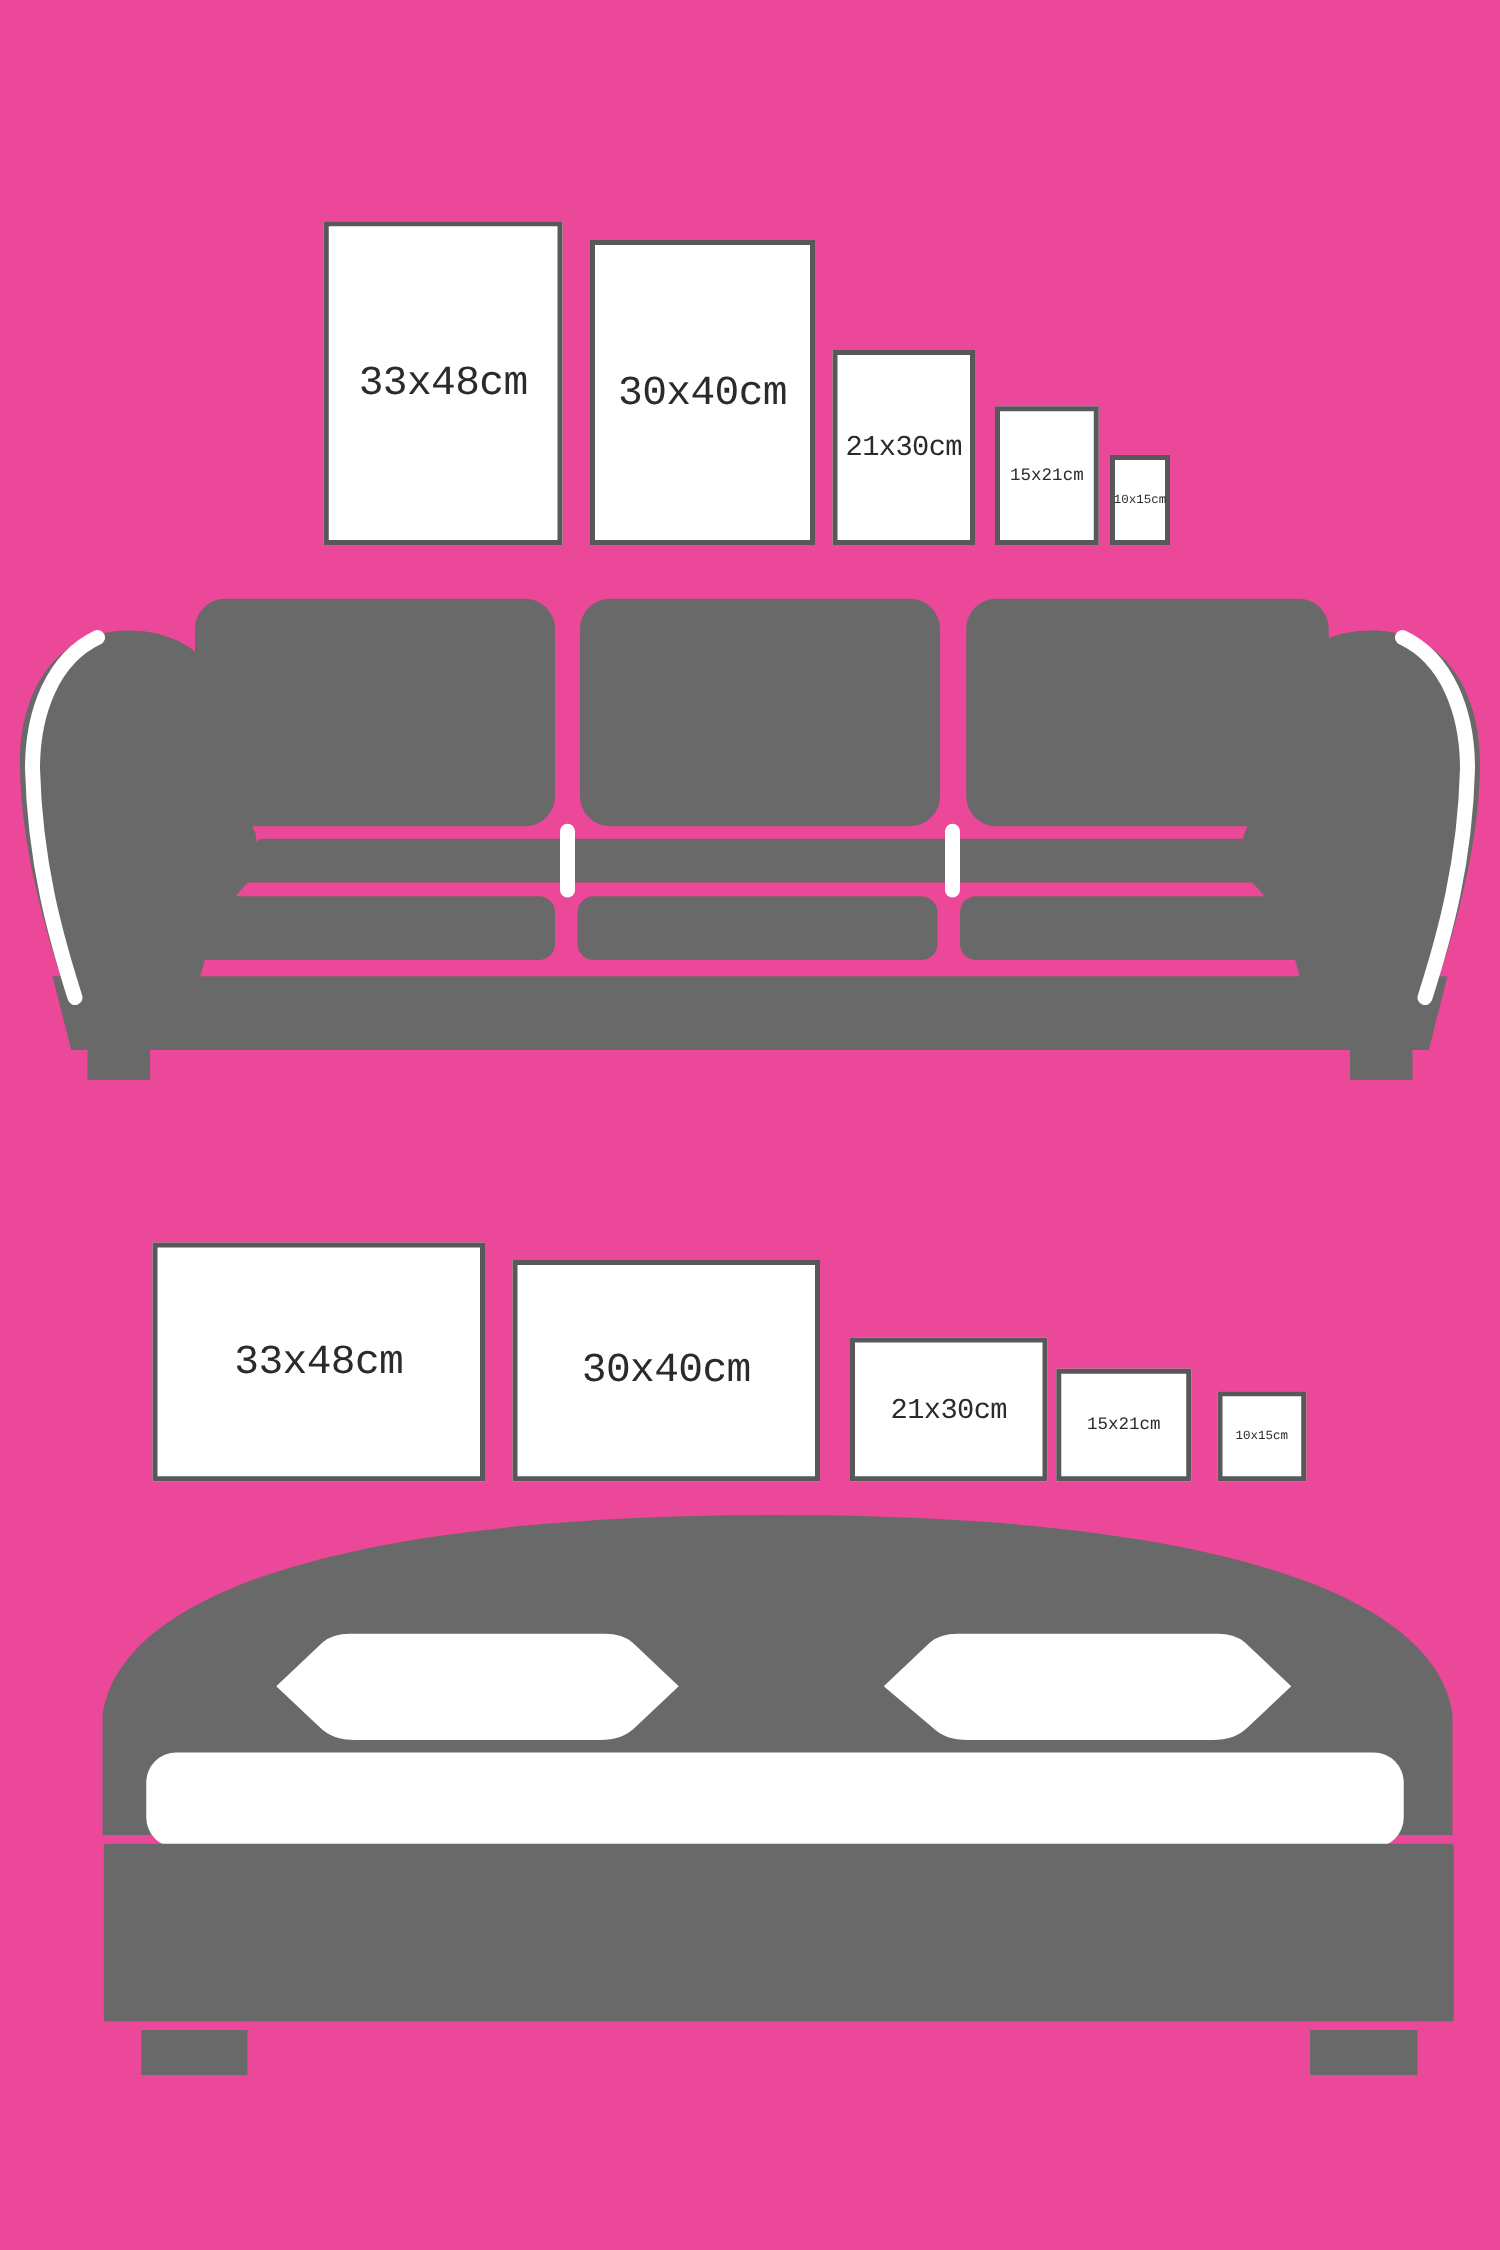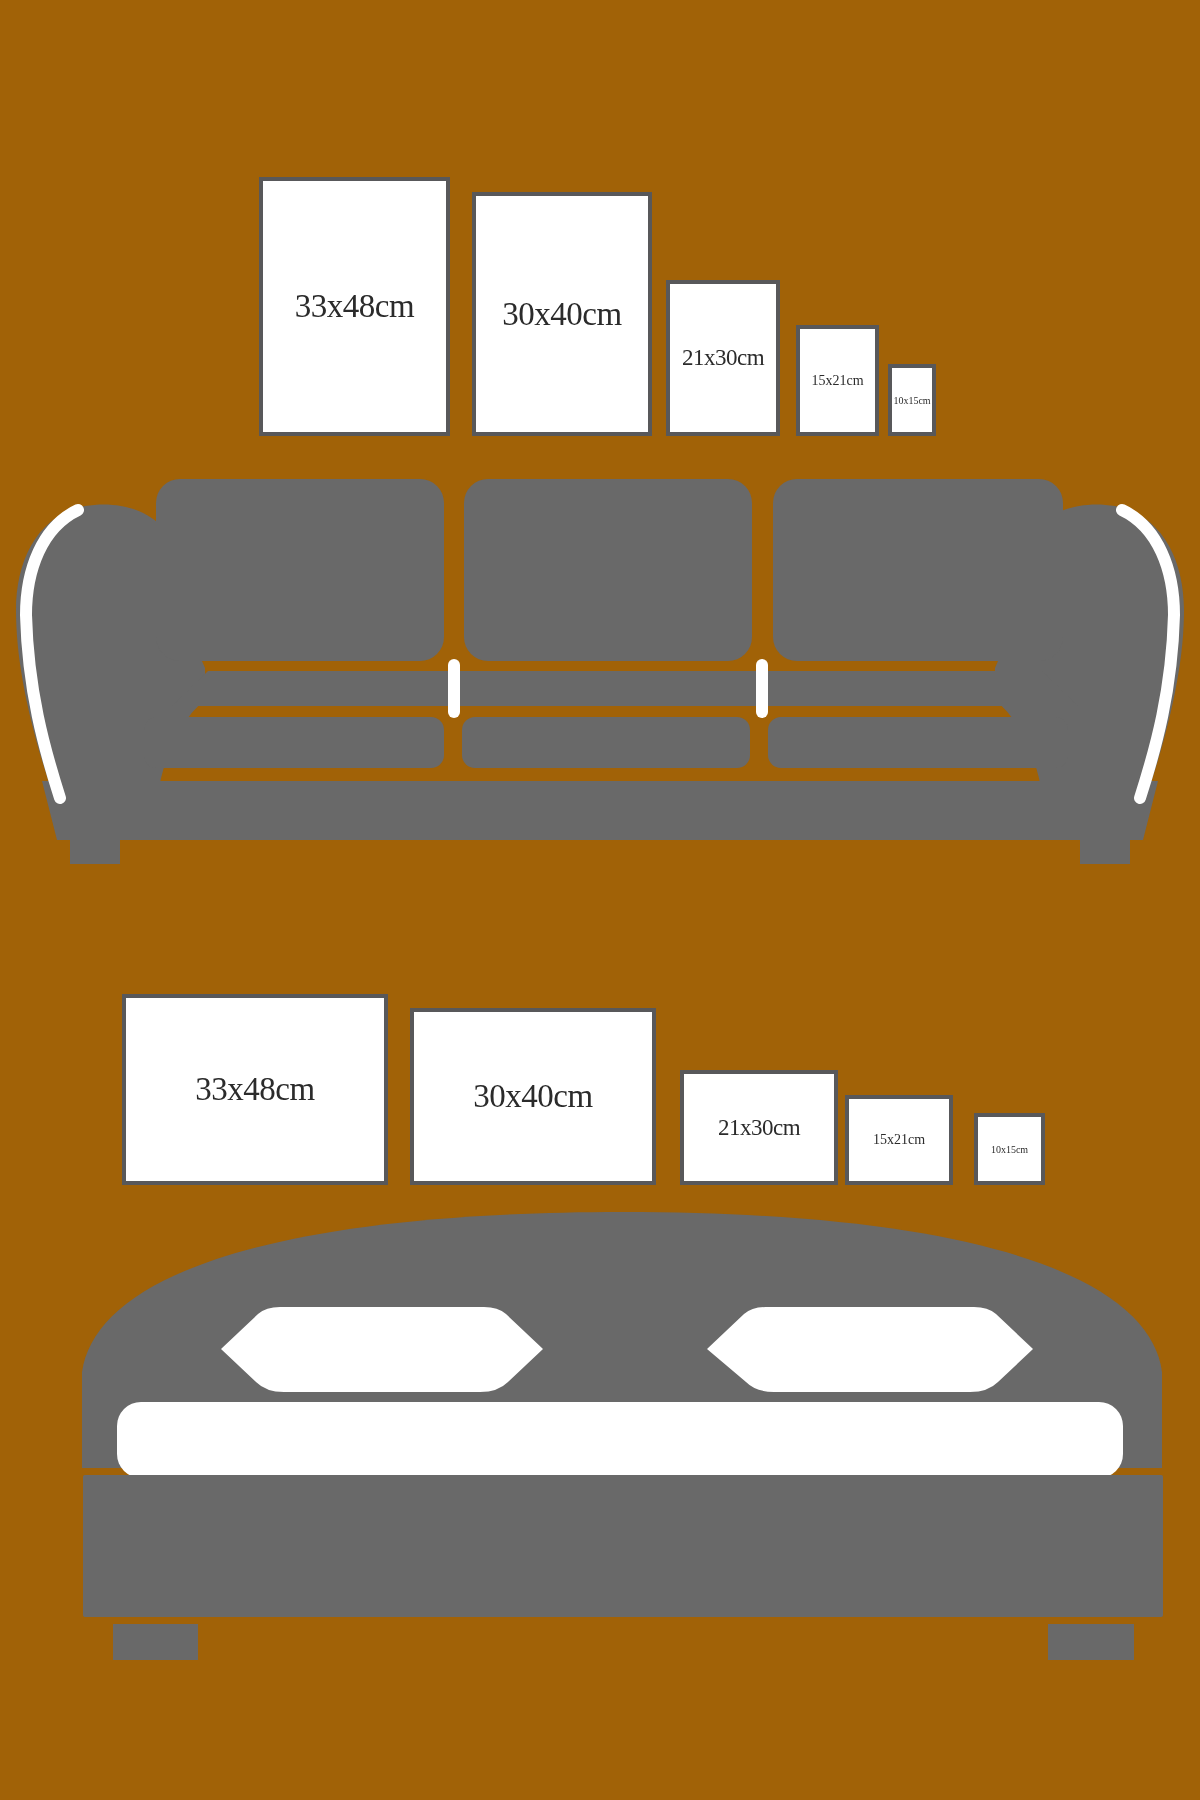--- a/index.html
+++ b/index.html
@@ -1,21 +1,21 @@
 <!DOCTYPE html>
 <html><head>
 <meta charset="utf-8">
 <style>
   html,body{margin:0;padding:0;background:#ffffff;}
   .canvas{
     position:relative;
     width:1200px;
     height:1800px;
-    background:#a16207;
-    font-family:Liberation Serif, serif;
+    background:#ec4899;
+    font-family:Liberation Mono, monospace;
     overflow:hidden;
   }
   .frame{
     position:absolute;
     border:4px solid #58585a;
     background:#ffffff;
     box-sizing:border-box;
     display:flex;
     align-items:center;
     justify-content:center;

